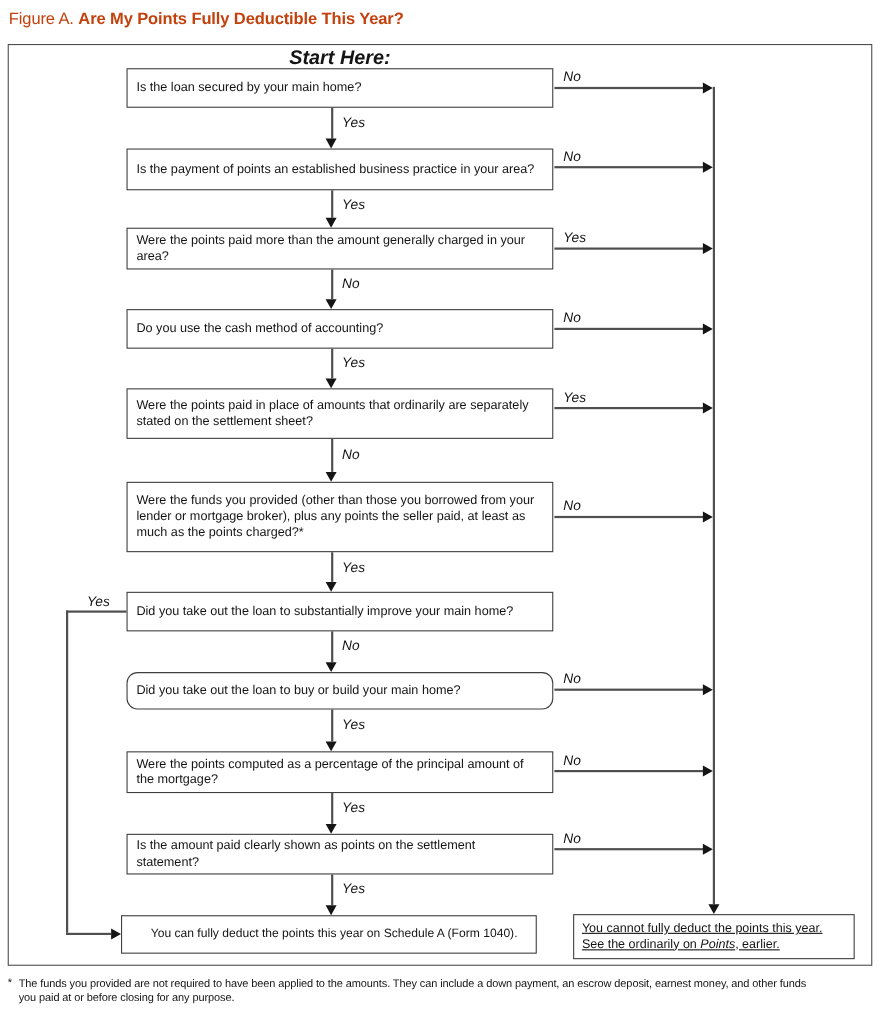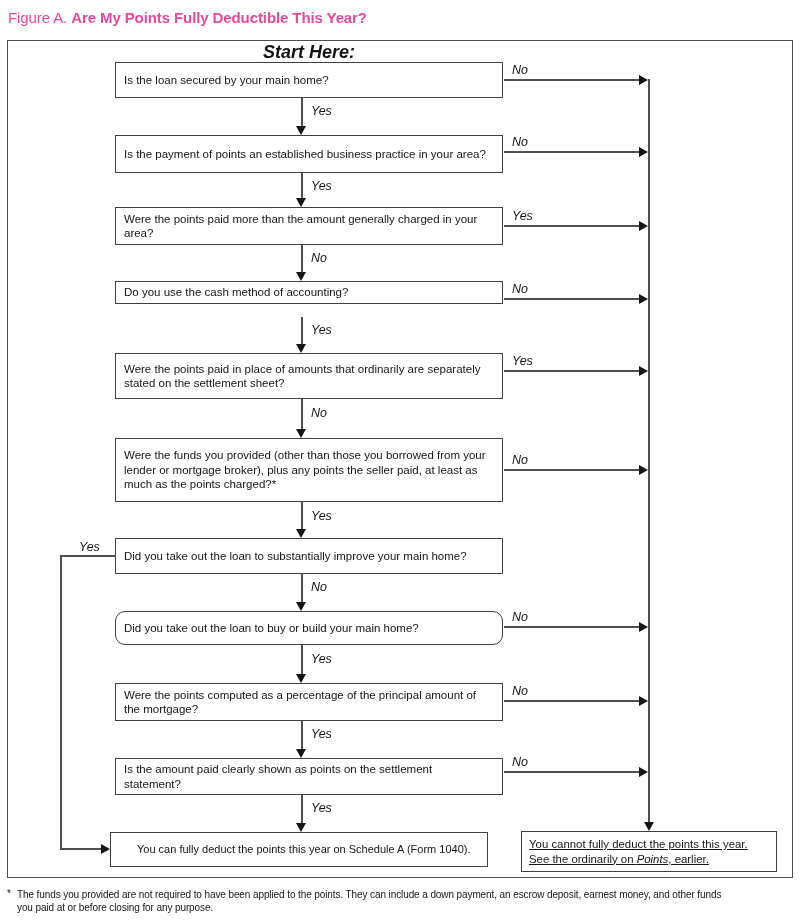--- a/index.html
+++ b/index.html
@@ -6,21 +6,21 @@
   .canvas{
     position:relative;
     width:801px;height:923px;
     background:#ffffff;
     font-family:"Liberation Sans",sans-serif;
     color:#1a1a1a;
     overflow:hidden;
   }
   .title{
     position:absolute;left:8px;top:9px;
-    font-size:15px;letter-spacing:-0.1px;color:#ec4899;white-space:nowrap;
+    font-size:15px;letter-spacing:-0.1px;color:#c2410c;white-space:nowrap;
   }
   .title .bold{font-weight:700;}
   .frame{
     position:absolute;left:7px;top:40px;width:786px;height:838px;
     border:1px solid #4d4d4d;background:#ffffff;box-sizing:border-box;
   }
   .start-label{
     position:absolute;left:115px;top:42px;width:388px;
     text-align:center;font-size:18px;font-weight:700;font-style:italic;
     color:#141414;
@@ -67,21 +67,21 @@
 
   <div class="qbox one-line" style="top:62px;height:36px;">
       <span>Is the loan secured by your main home?</span>
     </div>
   <div class="qbox" style="top:135px;height:38px;">
       <span>Is the payment of points an established business practice in your area?</span>
     </div>
   <div class="qbox" style="top:207px;height:38px;">
       <span>Were the points paid more than the amount generally charged in your area?</span>
     </div>
-  <div class="qbox one-line" style="top:281px;height:23px;">
+  <div class="qbox one-line" style="top:281px;height:36px;">
       <span>Do you use the cash method of accounting?</span>
     </div>
   <div class="qbox" style="top:353px;height:46px;">
       <span>Were the points paid in place of amounts that ordinarily are separately stated on the settlement sheet?</span>
     </div>
   <div class="qbox" style="top:438px;height:64px;">
       <span>Were the funds you provided (other than those you borrowed from your lender or mortgage broker), plus any points the seller paid, at least as much as the points charged?*</span>
     </div>
   <div class="qbox one-line" style="top:538px;height:36px;">
       <span>Did you take out the loan to substantially improve your main home?</span>
@@ -183,16 +183,16 @@
   <div class="vline" style="left:648px;top:79px;height:743px;"></div>
   <div class="arr-down" style="left:644px;top:822px;"></div>
 
   <div class="branch-label" style="left:79px;top:540px;">Yes</div>
   <div class="hline" style="left:60px;top:555px;width:55px;"></div>
   <div class="vline" style="left:60px;top:555px;height:293px;"></div>
   <div class="hline" style="left:60px;top:848px;width:41px;"></div>
   <div class="arr-right" style="left:101px;top:844px;"></div>
 
   <div class="footnote" style="left:7px;top:887px;">*</div>
-  <div class="footnote" style="left:17px;top:888px;">The funds you provided are not required to have been applied to the points. They can include a down payment, an escrow deposit, earnest money, and other funds</div>
+  <div class="footnote" style="left:17px;top:888px;">The funds you provided are not required to have been applied to the amounts. They can include a down payment, an escrow deposit, earnest money, and other funds</div>
   <div class="footnote" style="left:17px;top:901px;">you paid at or before closing for any purpose.</div>
 
 </div>
 
 </body></html>

